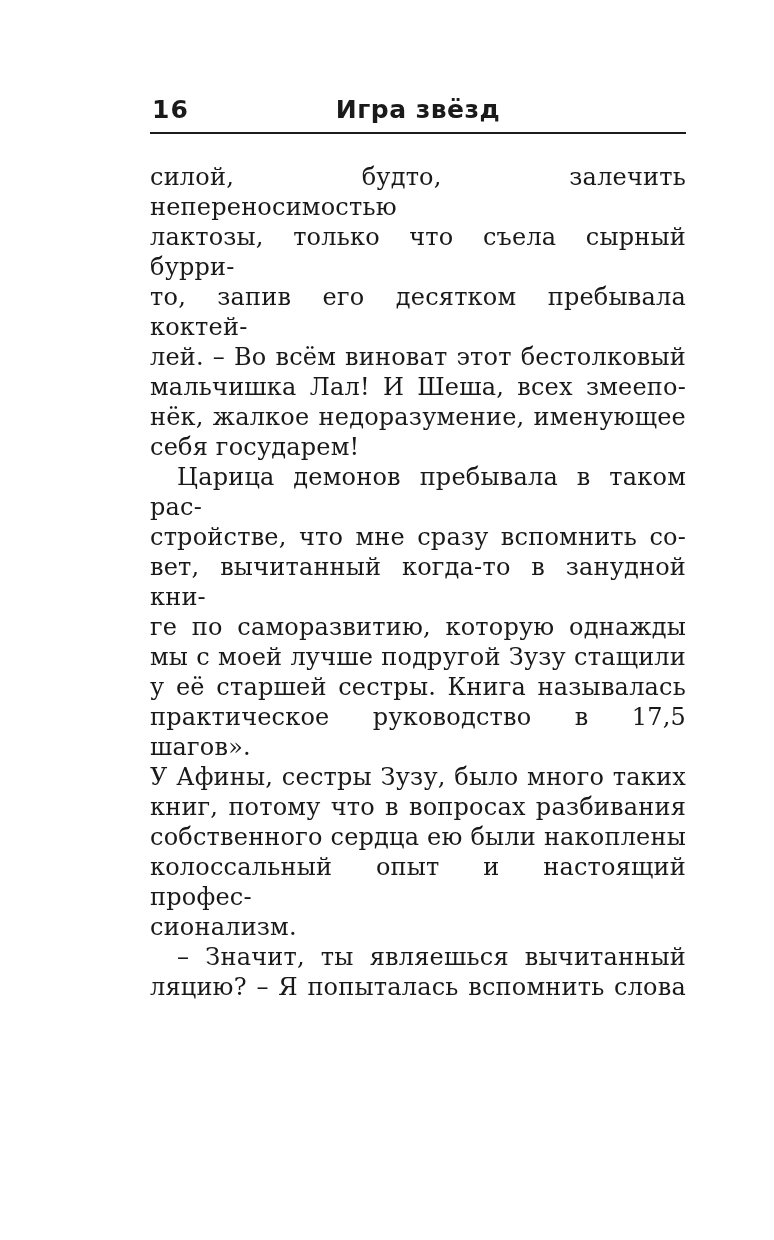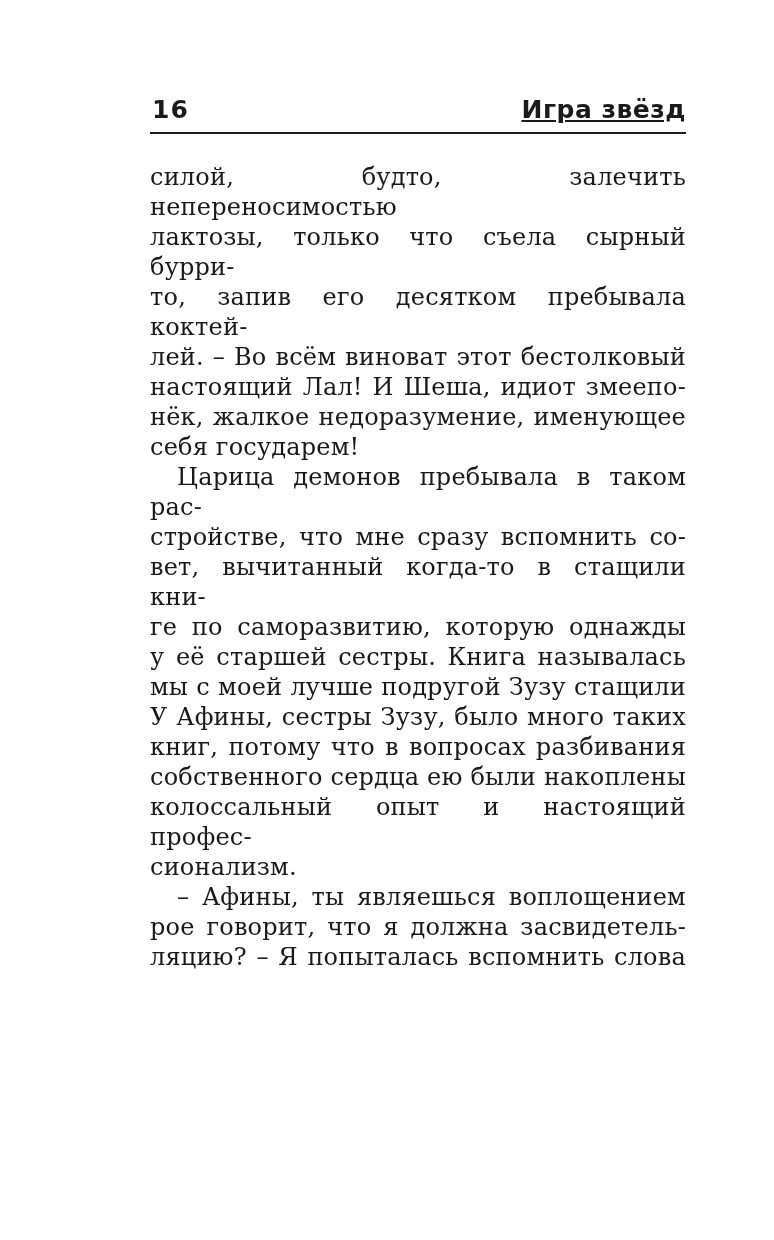--- a/index.html
+++ b/index.html
@@ -31,23 +31,22 @@
     position: absolute;
     left: 2px;
     top: 0;
     letter-spacing: 1px;
   }
   .running-title {
     position: absolute;
     left: 0;
     right: 0;
     top: 0;
-    text-align: right;
+    text-align: center;
     letter-spacing: 0.5px;
-    text-decoration: underline;
   }
   .header-rule {
     position: absolute;
     top: 132px;
     left: 150px;
     width: 536px;
     height: 2px;
     background: #1c1c1c;
   }
   .body-text {
@@ -79,31 +78,31 @@
   <div class="header">
     <span class="page-number">16</span>
     <div class="running-title">Игра звёзд</div>
   </div>
   <div class="header-rule"></div>
   <div class="body-text">
       <div class="line">силой, будто, залечить непереносимостью</div>
       <div class="line">лактозы, только что съела сырный бурри-</div>
       <div class="line">то, запив его десятком пребывала коктей-</div>
       <div class="line">лей. – Во всём виноват этот бестолковый</div>
-      <div class="line">настоящий Лал! И Шеша, идиот змеепо-</div>
+      <div class="line">мальчишка Лал! И Шеша, всех змеепо-</div>
       <div class="line">нёк, жалкое недоразумение, именующее</div>
       <div class="line para-end">себя государем!</div>
       <div class="line indent">Царица демонов пребывала в таком рас-</div>
       <div class="line">стройстве, что мне сразу вспомнить со-</div>
-      <div class="line">вет, вычитанный когда-то в стащили кни-</div>
+      <div class="line">вет, вычитанный когда-то в занудной кни-</div>
       <div class="line">ге по саморазвитию, которую однажды</div>
+      <div class="line">мы с моей лучше подругой Зузу стащили</div>
       <div class="line">у её старшей сестры. Книга называлась</div>
-      <div class="line">мы с моей лучше подругой Зузу стащили</div>
+      <div class="line">практическое руководство в 17,5 шагов».</div>
       <div class="line">У Афины, сестры Зузу, было много таких</div>
       <div class="line">книг, потому что в вопросах разбивания</div>
       <div class="line">собственного сердца ею были накоплены</div>
       <div class="line">колоссальный опыт и настоящий профес-</div>
       <div class="line para-end">сионализм.</div>
-      <div class="line indent">– Афины, ты являешься воплощением</div>
-      <div class="line">рое говорит, что я должна засвидетель-</div>
+      <div class="line indent">– Значит, ты являешься вычитанный</div>
       <div class="line">ляцию? – Я попыталась вспомнить слова</div>
     </div>
 </div>
 
 </body></html>

